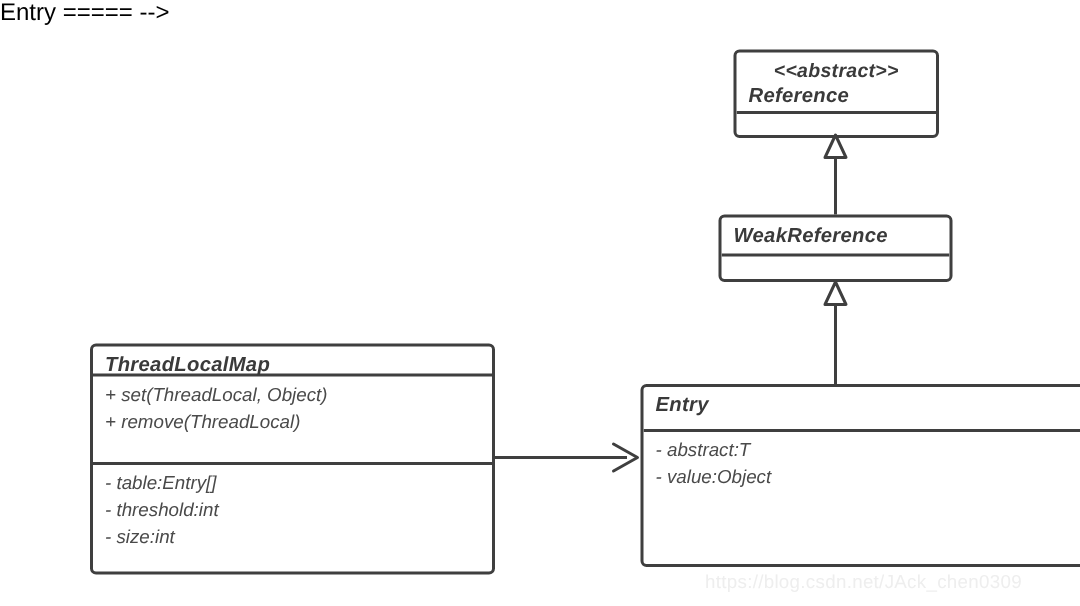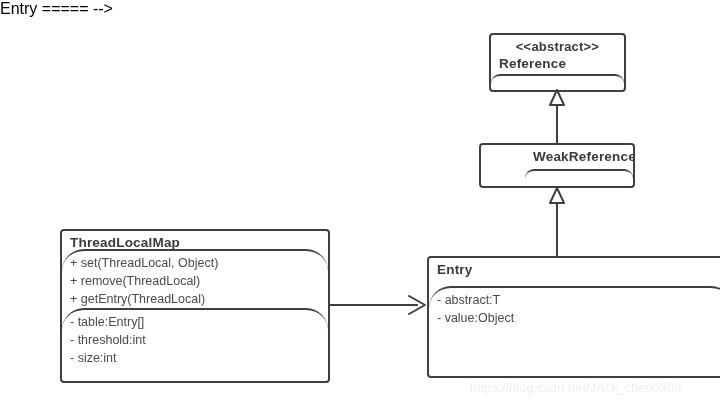--- a/index.html
+++ b/index.html
@@ -17,28 +17,28 @@
   }
 
   
   .uml-class {
     position: absolute;
     box-sizing: border-box;
     background: #ffffff;
     border: 2px solid #3f3f3f;
     border-radius: 4px;
     overflow: hidden;
+    font-style: italic;
   }
   .uml-compartment {
     box-sizing: border-box;
     padding: 3px 8px 4px 8px;
   }
   .uml-compartment + .uml-compartment {
     border-top: 2px solid #3f3f3f;
-    border-radius: 22px;
   }
   .uml-title {
     text-align: left;
     font-weight: bold;
     font-size: 13.5px;
     color: #3a3a3a;
     line-height: 17px;
     letter-spacing: 0.2px;
   }
   .uml-stereotype {
@@ -90,36 +90,35 @@
   
   <div class="uml-class" style="left:489px; top:33px; width:137px; height:59px;">
     <div class="uml-compartment" style="height:39px;">
       <div class="uml-stereotype">&lt;&lt;abstract&gt;&gt;</div>
       <div class="uml-title">Reference</div>
     </div>
     <div class="uml-compartment uml-empty"></div>
   </div>
 
   
-  <div class="uml-class" style="left:479px; top:143px; width:156px; height:45px;padding-left:44px;">
+  <div class="uml-class" style="left:479px; top:143px; width:156px; height:45px;">
     <div class="uml-compartment" style="height:24px;">
       <div class="uml-title">WeakReference</div>
     </div>
     <div class="uml-compartment uml-empty"></div>
   </div>
 
   
   <div class="uml-class" style="left:60px; top:229px; width:270px; height:154px;">
     <div class="uml-compartment" style="height:18px;">
       <div class="uml-title">ThreadLocalMap</div>
     </div>
     <div class="uml-compartment" style="height:59px;">
       <div class="uml-member">+ set(ThreadLocal, Object)</div>
       <div class="uml-member">+ remove(ThreadLocal)</div>
-      <div class="uml-member">+ getEntry(ThreadLocal)</div>
     </div>
     <div class="uml-compartment" style="height:64px;">
       <div class="uml-member">- table:Entry[]</div>
       <div class="uml-member">- threshold:int</div>
       <div class="uml-member">- size:int</div>
     </div>
   </div>
 
   
   <div class="uml-class" style="left:427px; top:256px; width:308px; height:122px;">

